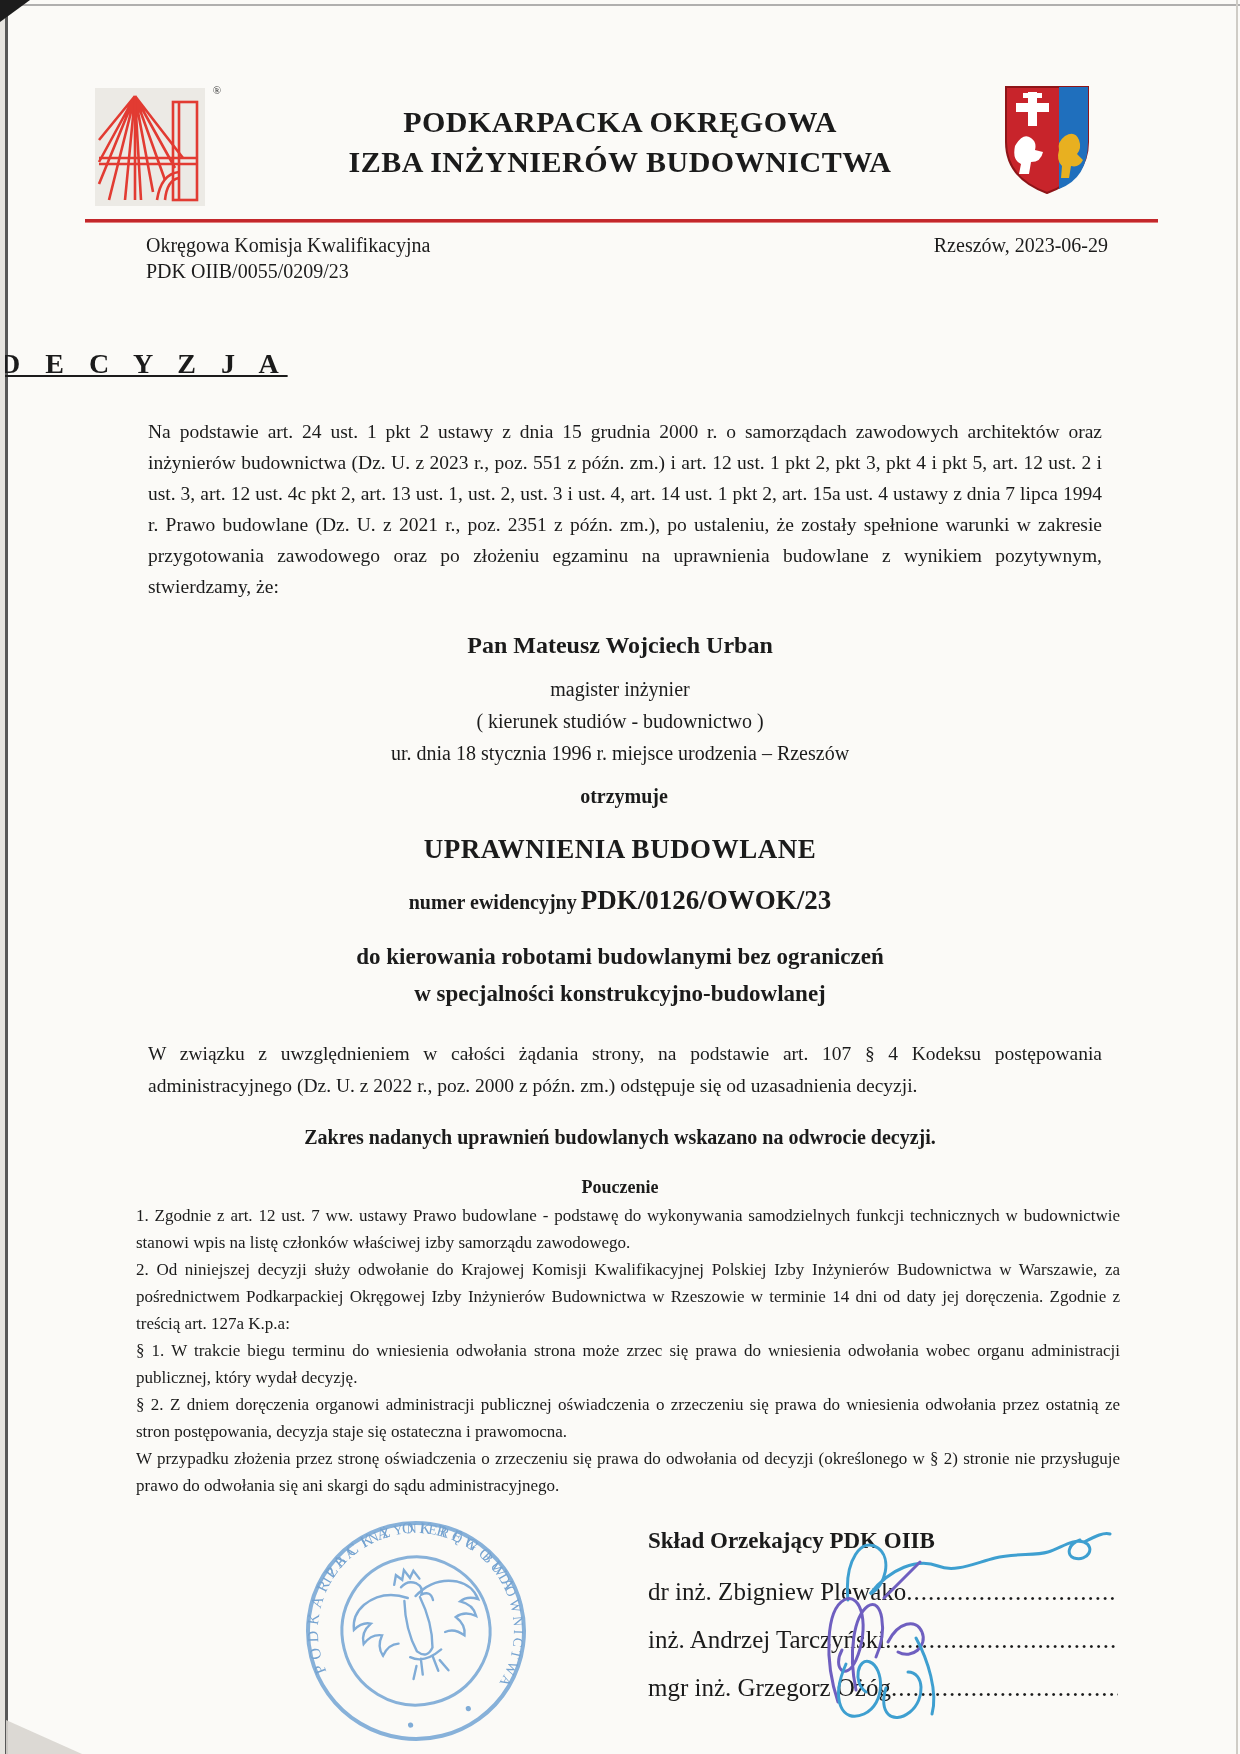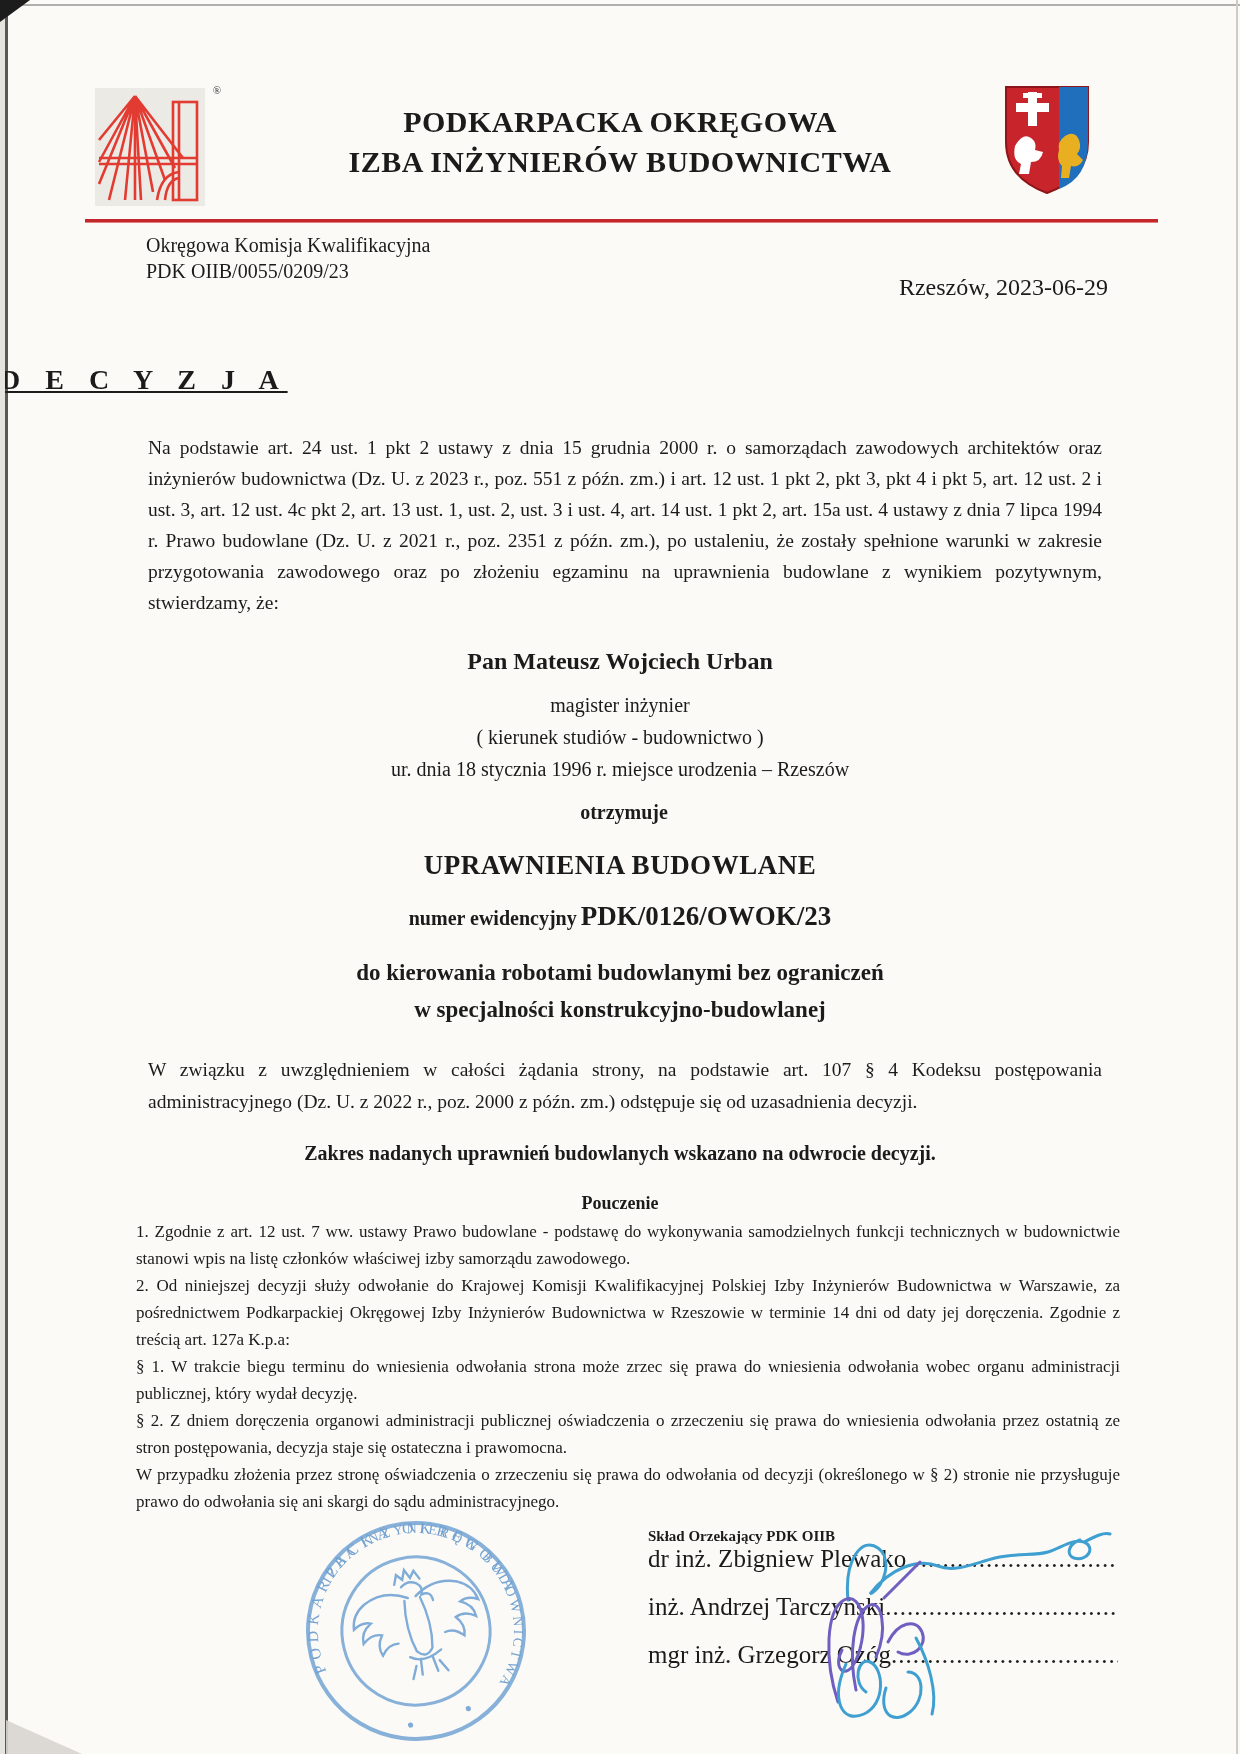--- a/index.html
+++ b/index.html
@@ -24,21 +24,21 @@
   .header{position:relative;height:222px;}
   .logo{position:absolute;left:95px;top:88px;width:118px;height:118px;}
   .logo .reg{position:absolute;right:-8px;top:-4px;font-size:11px;color:#333;}
   .org-title{position:absolute;left:0;right:0;top:102px;text-align:center;font-weight:bold;font-size:30px;line-height:40px;letter-spacing:.5px;}
   .crest{position:absolute;left:1003px;top:84px;width:88px;height:112px;}
   .rule{position:absolute;left:85px;right:82px;bottom:0;height:0;border-top:3px solid #c3272b;box-shadow:0 1px 0 #e2807f;}
 
   .commission-row{display:flex;justify-content:space-between;margin:10px 132px 0 146px;font-size:20px;line-height:26px;}
   .commission-left .c1{font-weight:normal;}
   .commission-left .c2{font-weight:normal;}
-  .place-date{font-size:24px;margin-top:42px;}
+  .place-date{font-size:20px;}
 
   .decyzja{margin-top:64px;text-align:left;font-weight:bold;font-size:28px;letter-spacing:9px;text-decoration:underline;}
 
   .main-text{margin:36px 138px 0 148px;font-size:19.5px;line-height:31px;text-align:justify;}
 
   .name{margin-top:30px;text-align:center;font-weight:bold;font-size:24px;}
   .sub{margin-top:14px;text-align:center;font-size:20px;line-height:32px;}
   .otrzymuje{margin-top:16px;text-align:center;font-weight:bold;font-size:20px;padding-left:8px;}
   .upr{margin-top:26px;text-align:center;font-weight:bold;font-size:27px;letter-spacing:.5px;}
   .numer{margin-top:20px;text-align:center;}
@@ -49,21 +49,21 @@
   .uzas-title{margin-top:42px;text-align:center;font-size:21px;letter-spacing:8px;}
   .uzas-body{margin:26px 138px 0 148px;font-size:19.5px;line-height:32px;text-align:justify;}
   .zakres{margin-top:24px;text-align:center;font-weight:bold;font-size:20px;}
 
   .pouczenie-title{margin-top:28px;text-align:center;font-weight:bold;font-size:18px;}
   .pouczenie{margin:4px 120px 0 136px;font-size:17px;line-height:27px;text-align:justify;}
   .pouczenie p{margin:0;}
 
   
   .sign-block{position:absolute;left:648px;top:1528px;width:470px;}
-  .sign-title{font-weight:bold;font-size:15px;font-family:Liberation Serif, serif;}
+  .sign-title{font-weight:bold;font-size:23px;margin-bottom:24px;font-family:Liberation Serif, serif;}
   .sign-row{display:flex;align-items:flex-end;font-size:25px;margin-bottom:21px;line-height:27px;}
   .sign-row .dots{flex:1;overflow:hidden;white-space:nowrap;letter-spacing:1px;}
 
   .stamp{position:absolute;left:300px;top:1515px;width:232px;height:232px;transform:rotate(-14deg);opacity:.85;}
   .sig-overlay{position:absolute;left:0;top:0;width:1240px;height:1754px;pointer-events:none;}
 </style>
 </head>
 <body>
 
 <div class="page">

